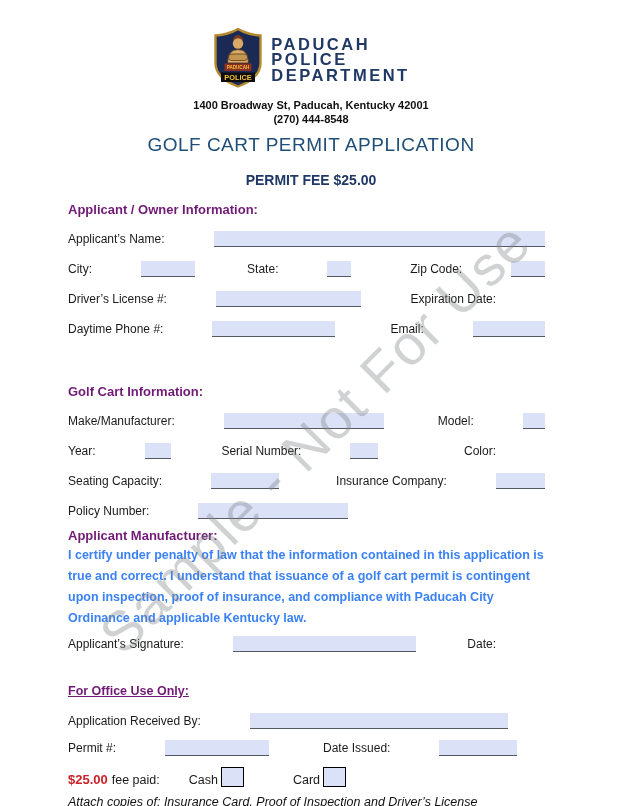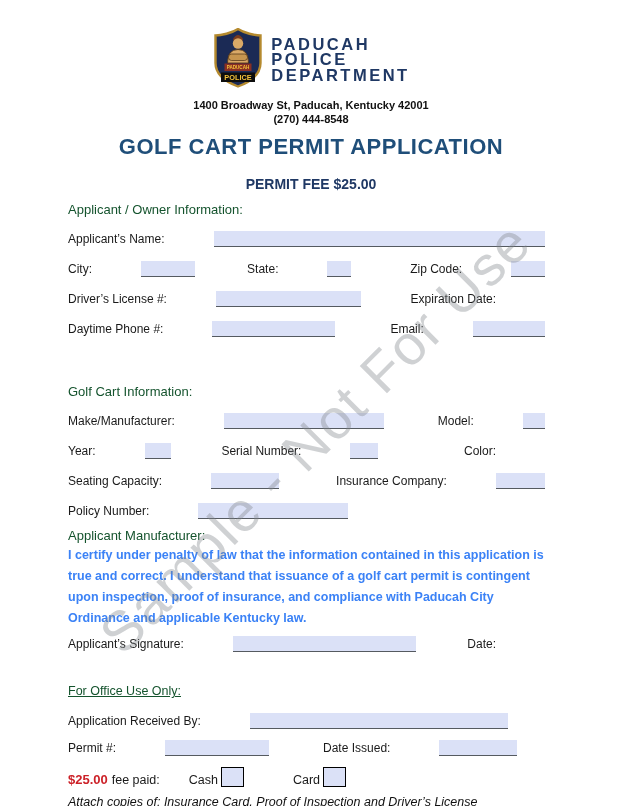--- a/index.html
+++ b/index.html
@@ -16,31 +16,31 @@
 
   
   .header { position: absolute; top: 28px; left: 0; width: 622px; text-align: center; }
   .brand { display: flex; justify-content: center; align-items: center; gap: 7px; }
   .org-name { text-align: left; color: #1f3864; font-weight: bold; font-size: 16.5px; letter-spacing: 2.5px; line-height: 15.5px; }
   .address-line { margin-top: 7px; font-size: 11px; font-weight: bold; color: #111; }
   .phone-line  { margin-top: 2px; font-size: 11px; font-weight: bold; color: #111; }
 
   
   .title-block { position: absolute; top: 134px; left: 0; width: 622px; text-align: center; }
-  .title-main { color: #1f4e79; font-size: 22px; font-weight: bold; letter-spacing: 0.5px; }
+  .title-main { color: #1f4e79; font-size: 19px; font-weight: normal; letter-spacing: 0.5px; }
   .title-sub  { color: #1f3864; font-size: 14px; font-weight: bold; margin-top: 16px; }
 
   
   .section { position: absolute; left: 68px; width: 477px; }
   .sec-applicant { top: 202px; }
   .sec-golf      { top: 384px; }
   .sec-cert      { top: 528px; }
   .sec-office    { top: 684px; }
 
-  .sec-heading { font-size: 13px; font-weight: normal; color: #14532d; }
+  .sec-heading { font-size: 13px; font-weight: bold; color: #701a75; }
   .sec-heading.underlined { text-decoration: underline; }
 
   .row { display: flex; align-items: flex-end; height: 18px; margin-top: 12px; gap: 44px; }
   .lbl { font-size: 12px; white-space: nowrap; padding-right: 5px; padding-bottom: 1px; color: #1a1a1a; }
   .field { background: #dbe1f7; border-bottom: 1px solid #555a60; height: 16px; }
   .grow { flex: 1; }
 
   .para { margin-top: 2px; font-size: 12.5px; line-height: 21px; color: #3b82f6; font-weight: bold; }
 
   .fee-row { display: flex; align-items: flex-end; height: 22px; margin-top: 9px; }

